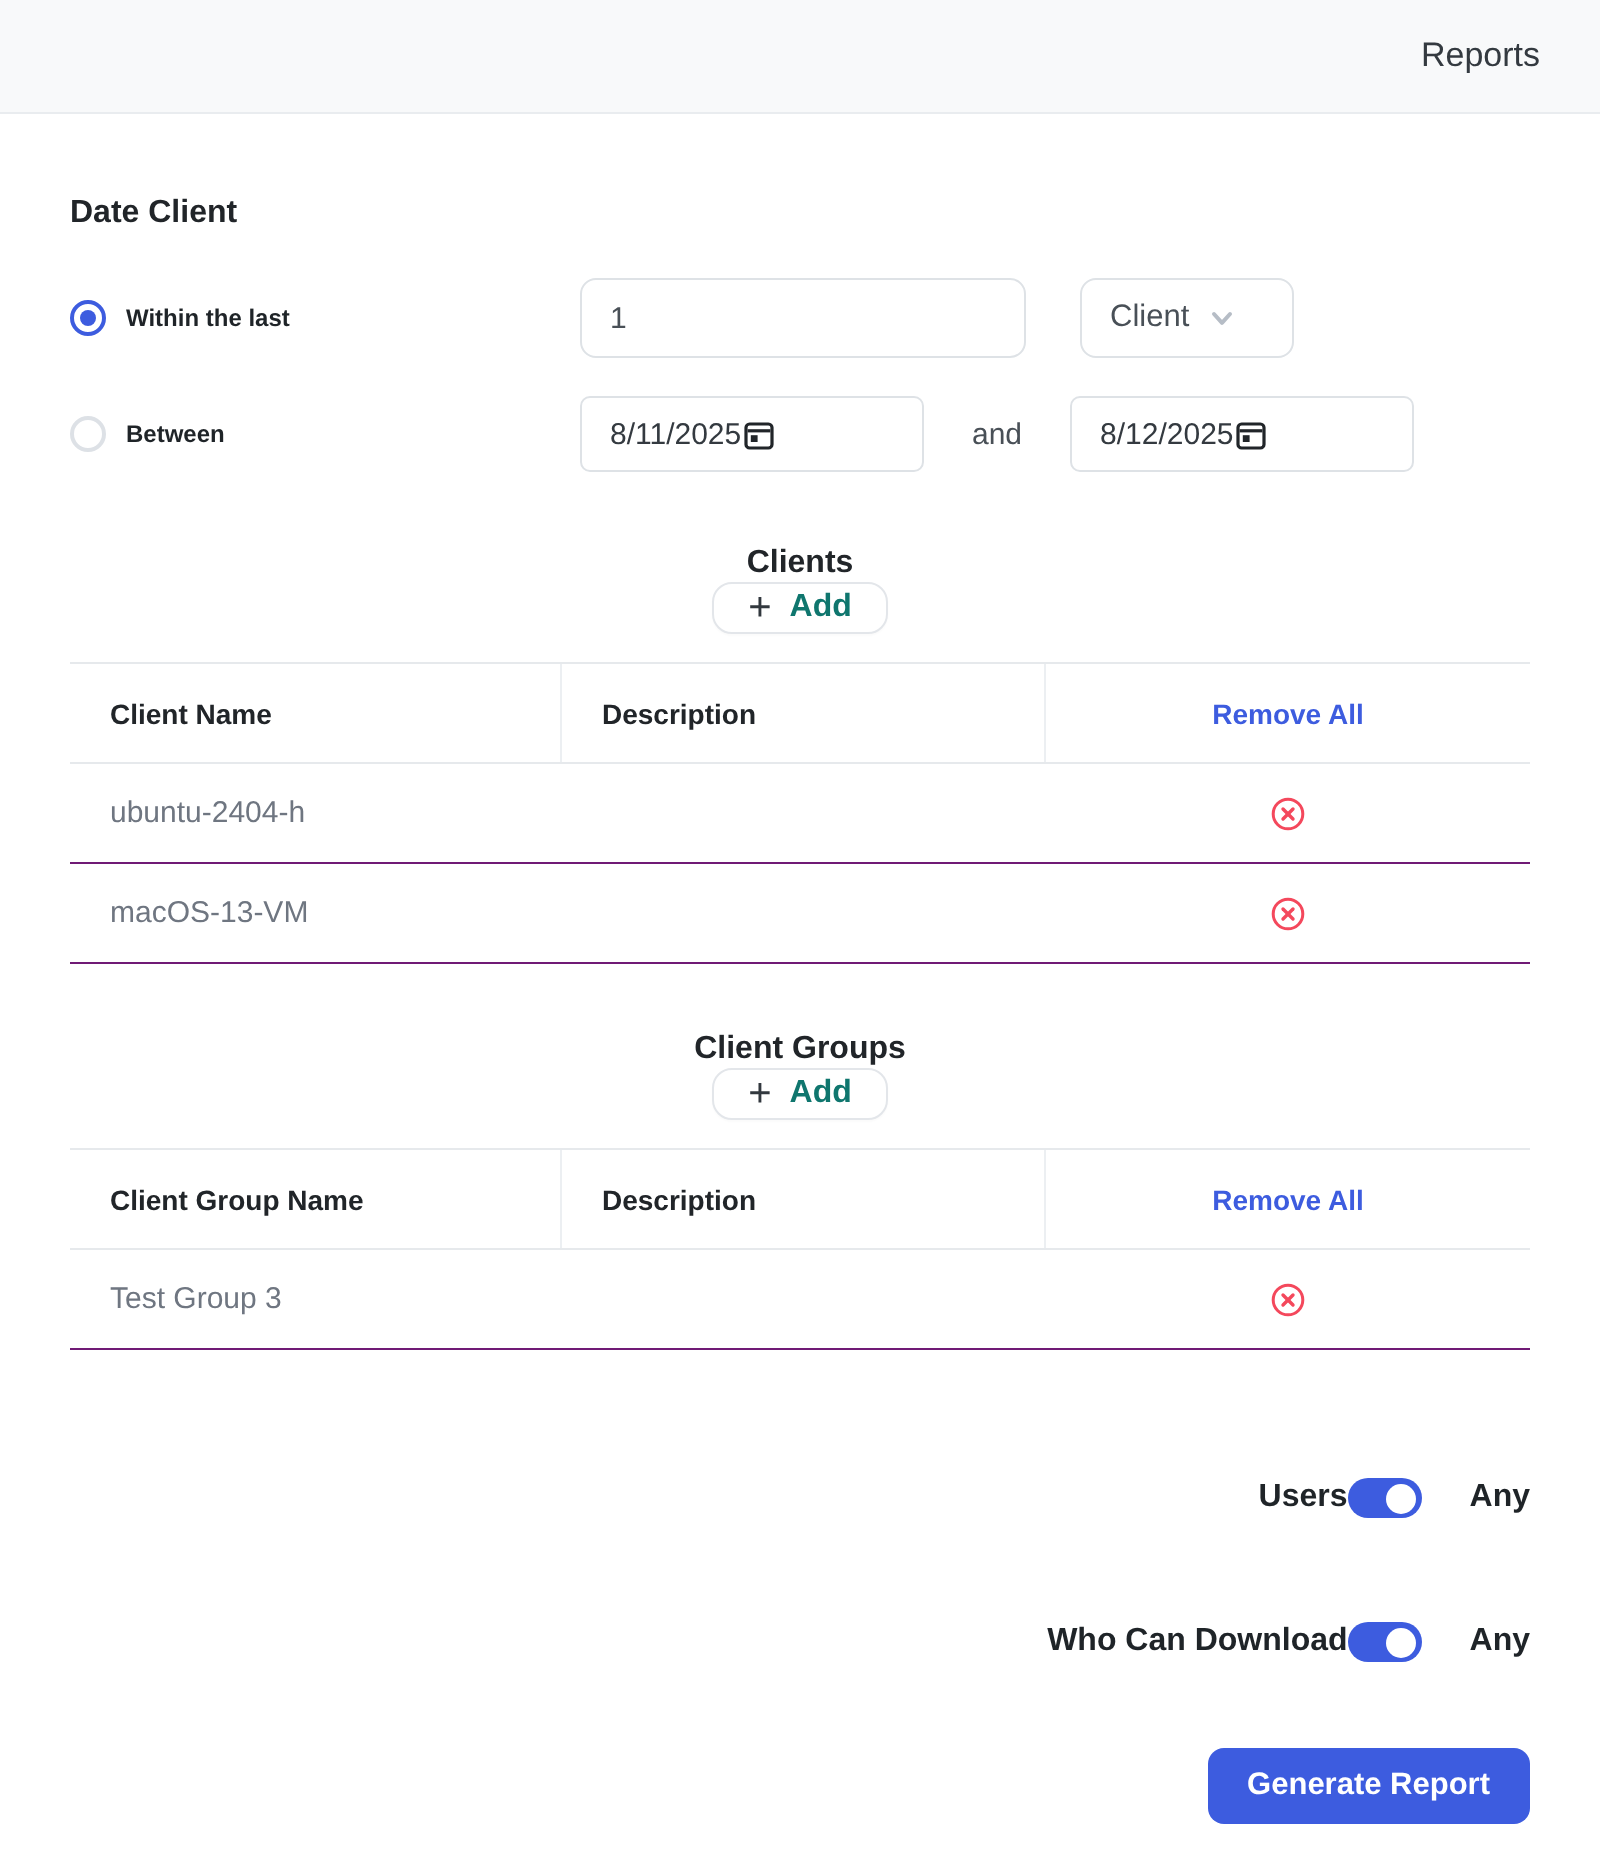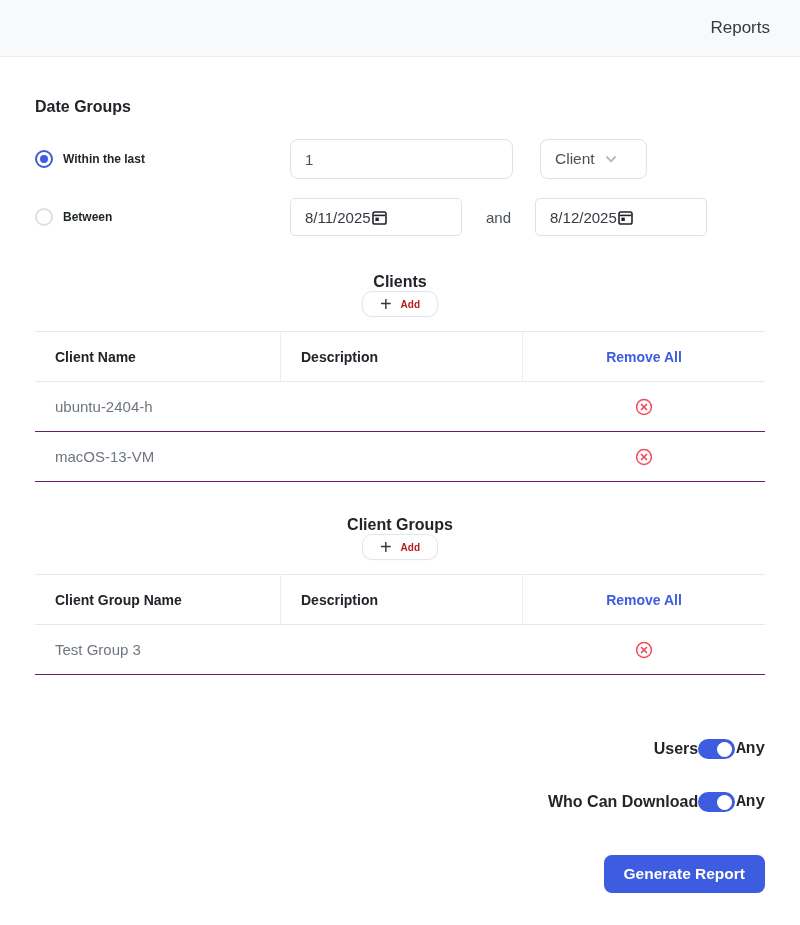--- a/index.html
+++ b/index.html
@@ -33,57 +33,57 @@
   .date-box { width:172px; height:38px; border:1px solid #dee2e6; border-radius:5px; display:flex; align-items:center; padding:0 12px 0 14px; background:#fff; cursor:pointer; }
   .date-box .date-val { font-size:15px; color:#343a40; }
   .conj { font-size:15px; color:#495057; margin:0 24px; }
 
   
   .section-head { display:flex; align-items:center; justify-content:space-between; height:44px;flex-direction:column; }
   .section-head.clients { margin-top:37px; }
   .section-head.groups { margin-top:34px; }
   .add-btn { display:flex; align-items:center; gap:9px; height:44px; padding:0 17px; background:#fff; border:1px solid #e3e6ea; border-radius:10px; cursor:pointer; box-shadow:0 1px 1px rgba(0,0,0,0.02); }
   .add-btn .plus { font-size:20px; font-weight:400; color:#32383e; line-height:1; }
-  .add-btn .add-label { font-size:10px; font-weight:700; color:#b91c1c; }
+  .add-btn .add-label { font-size:16px; font-weight:700; color:#0f766e; }
 
   
   .tbl { margin-top:14px; border-top:1px solid #e6e9ec; }
   .tbl .thead { display:grid; grid-template-columns:245px 242px 1fr; border-bottom:1px solid #e6e9ec; height:50px; }
   .tbl .th { display:flex; align-items:center; padding-left:20px; font-size:14px; font-weight:700; color:#212529; }
   .tbl .th + .th { border-left:1px solid #eceff2; }
   .tbl .th.remove-all { justify-content:center; padding-left:0; color:var(--accent); cursor:pointer; }
   .tbl .trow { display:grid; grid-template-columns:245px 242px 1fr; height:50px; border-bottom:1px solid #701a75; }
   .tbl .td { display:flex; align-items:center; padding-left:20px; font-size:15px; color:#6f7681; }
   .tbl .td.icon-cell { justify-content:center; padding-left:0; }
   .remove-icon { cursor:pointer; display:flex; }
 
   
   .toggle-row { display:flex; align-items:center; justify-content:flex-end; height:30px; }
   .toggle-row.users { margin-top:59px; }
-  .toggle-row.download { margin-top:23px; }
+  .toggle-row.download { margin-top:42px; }
   .toggle-label { font-size:16px; font-weight:700; color:#1f2428; }
-  .toggle-right { display:flex; align-items:center; gap:1px;font-family:Liberation Mono, monospace; }
+  .toggle-right { display:flex; align-items:center; gap:24px; }
   .toggle { width:37px; height:20px; border-radius:10px; background:var(--accent); position:relative; cursor:pointer; }
   .toggle .knob { position:absolute; top:2.5px; right:3px; width:15px; height:15px; border-radius:50%; background:#fff; }
   .toggle-state { font-size:16px; font-weight:700; color:#1f2428; }
 
   
   .btn-row { display:flex; justify-content:flex-end; margin-top:38px; }
   .generate-btn { background:var(--accent); color:#fff; font-size:15.5px; font-weight:700; border:none; border-radius:8px; padding:0 20px; height:38px; cursor:pointer; font-family:"Liberation Sans", sans-serif; }
 </style>
 </head>
 <body>
 
 <div class="app-header">
   <span class="title">Reports</span>
 </div>
 
 <div class="content">
 
-  <div class="section-title">Date Groups</div>
+  <div class="section-title">Date Client</div>
 
   <div class="filter-row r1">
     <div class="radio-label-wrap">
       <span class="radio on"></span>
       <span class="radio-label">Within the last</span>
     </div>
     <input class="text-input" type="text" value="1" style="">
     <div class="select-box">
       <span class="sel-val">Client</span>
       <svg width="14" height="14" viewBox="0 0 14 14">

